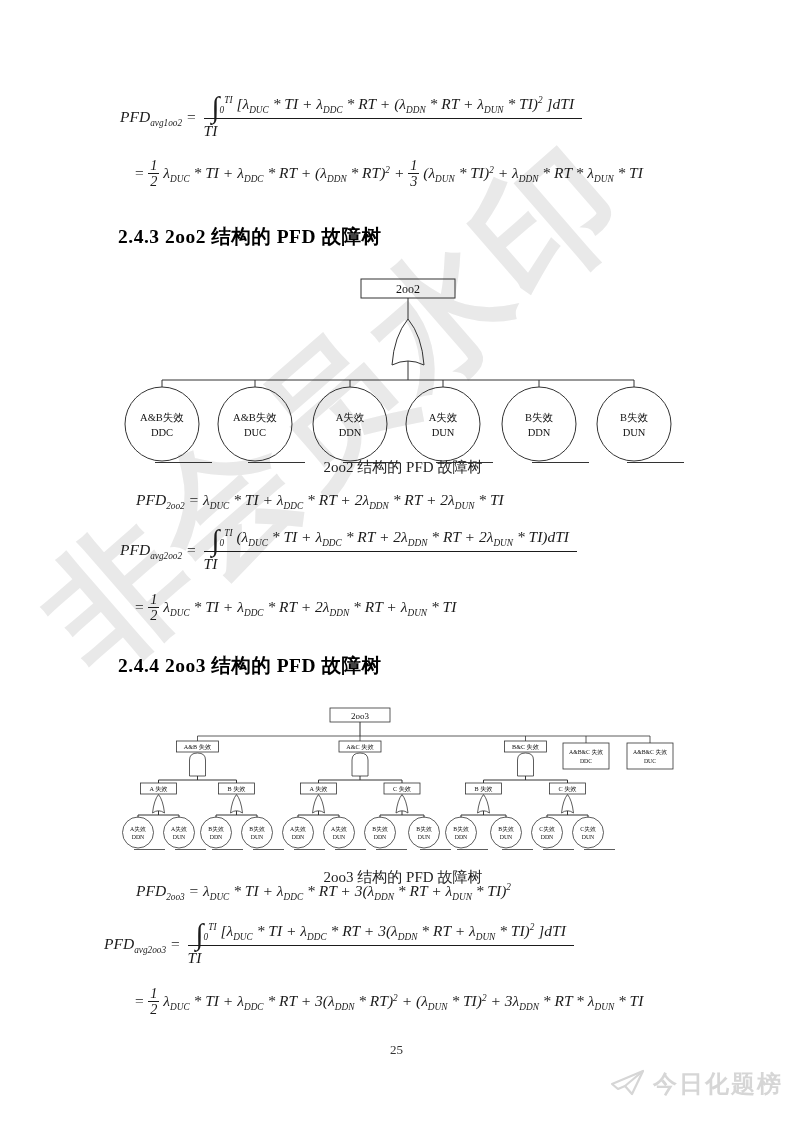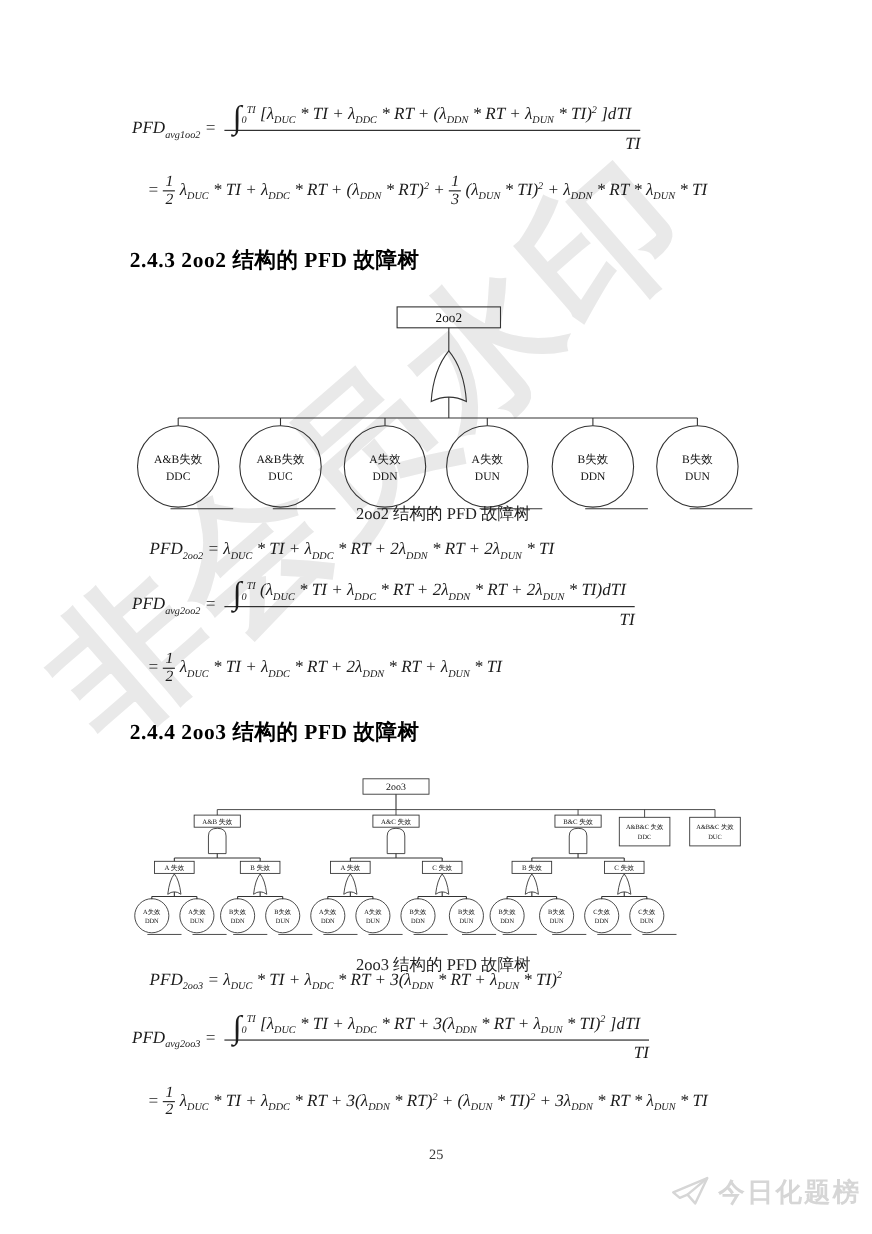--- a/index.html
+++ b/index.html
@@ -11,21 +11,21 @@
   .content{position:absolute;inset:0;z-index:1;}
   .math{font-family:"Liberation Serif",serif;font-style:italic;font-size:15.5px;
         white-space:nowrap;color:#1b1b1b;}
   .ms{font-size:0.6em;vertical-align:-0.45em;letter-spacing:0;}
   .mp{font-size:0.6em;vertical-align:0.6em;}
   .mint{font-size:1.9em;line-height:0;vertical-align:-0.28em;}
   .sfrac{display:inline-block;text-align:center;vertical-align:-0.55em;line-height:1.05;font-size:0.92em;}
   .sfrac .st{display:block;border-bottom:1px solid #1b1b1b;padding:0 2px;}
   .sfrac .sb{display:block;}
   .frow{position:absolute;display:flex;align-items:center;gap:7px;}
-  .bfrac{display:inline-block;text-align:right;}
+  .bfrac{display:inline-block;text-align:left;}
   .fnum{display:block;border-bottom:1.2px solid #1b1b1b;padding:0 8px 3px 8px;}
   .fden{display:block;padding-top:3px;}
   .fline{position:absolute;margin-left:16px;}
   .heading{position:absolute;left:118px;font-size:19.5px;font-weight:bold;color:#000;
         font-family:"Liberation Serif",serif;letter-spacing:0.5px;}
   .treewrap{position:absolute;left:113px;width:580px;}
   .caption{position:absolute;left:113px;width:580px;text-align:center;font-size:15px;color:#222;}
   svg .shape{fill:none;stroke:#333;}
   svg .ln{stroke:#333;fill:none;}
   svg text{font-family:"Liberation Serif",serif;fill:#111;text-anchor:middle;}
@@ -326,21 +326,21 @@
           <rect class="shape" x="514" y="40" width="46" height="26" stroke-width="0.8"></rect>
           <text x="537" y="51" font-size="5.8">A&amp;B&amp;C 失效</text>
           <text x="537" y="60" font-size="5.8">DUC</text>
         </g>
       </svg>
     </div>
     <div class="caption" style="top:852px;margin-top:16px;">2oo3 结构的 PFD 故障树</div>
 
     <div class="fline math" style="left:120px;top:882px;">PFD<span class="ms">2oo3</span> = λ<span class="ms">DUC</span> * TI + λ<span class="ms">DDC</span> * RT + 3(λ<span class="ms">DDN</span> * RT + λ<span class="ms">DUN</span> * TI)<span class="mp">2</span></div>
 
-    <div class="frow" style="left:120px;top:922px;">
+    <div class="frow" style="left:104px;top:922px;">
       <span class="math">PFD<span class="ms">avg2oo3</span> =</span>
       <span class="bfrac">
         <span class="fnum math"><span class="mint">∫</span><span class="ms">0</span><span class="mp">TI</span> [λ<span class="ms">DUC</span> * TI + λ<span class="ms">DDC</span> * RT + 3(λ<span class="ms">DDN</span> * RT + λ<span class="ms">DUN</span> * TI)<span class="mp">2</span> ]dTI</span>
         <span class="fden math">TI</span>
       </span>
     </div>
     <div class="fline math" style="left:118px;top:986px;">= <span class="sfrac"><span class="st">1</span><span class="sb">2</span></span> λ<span class="ms">DUC</span> * TI + λ<span class="ms">DDC</span> * RT + 3(λ<span class="ms">DDN</span> * RT)<span class="mp">2</span> + (λ<span class="ms">DUN</span> * TI)<span class="mp">2</span> + 3λ<span class="ms">DDN</span> * RT * λ<span class="ms">DUN</span> * TI</div>
 
     <div class="pagenum">25</div>
 

